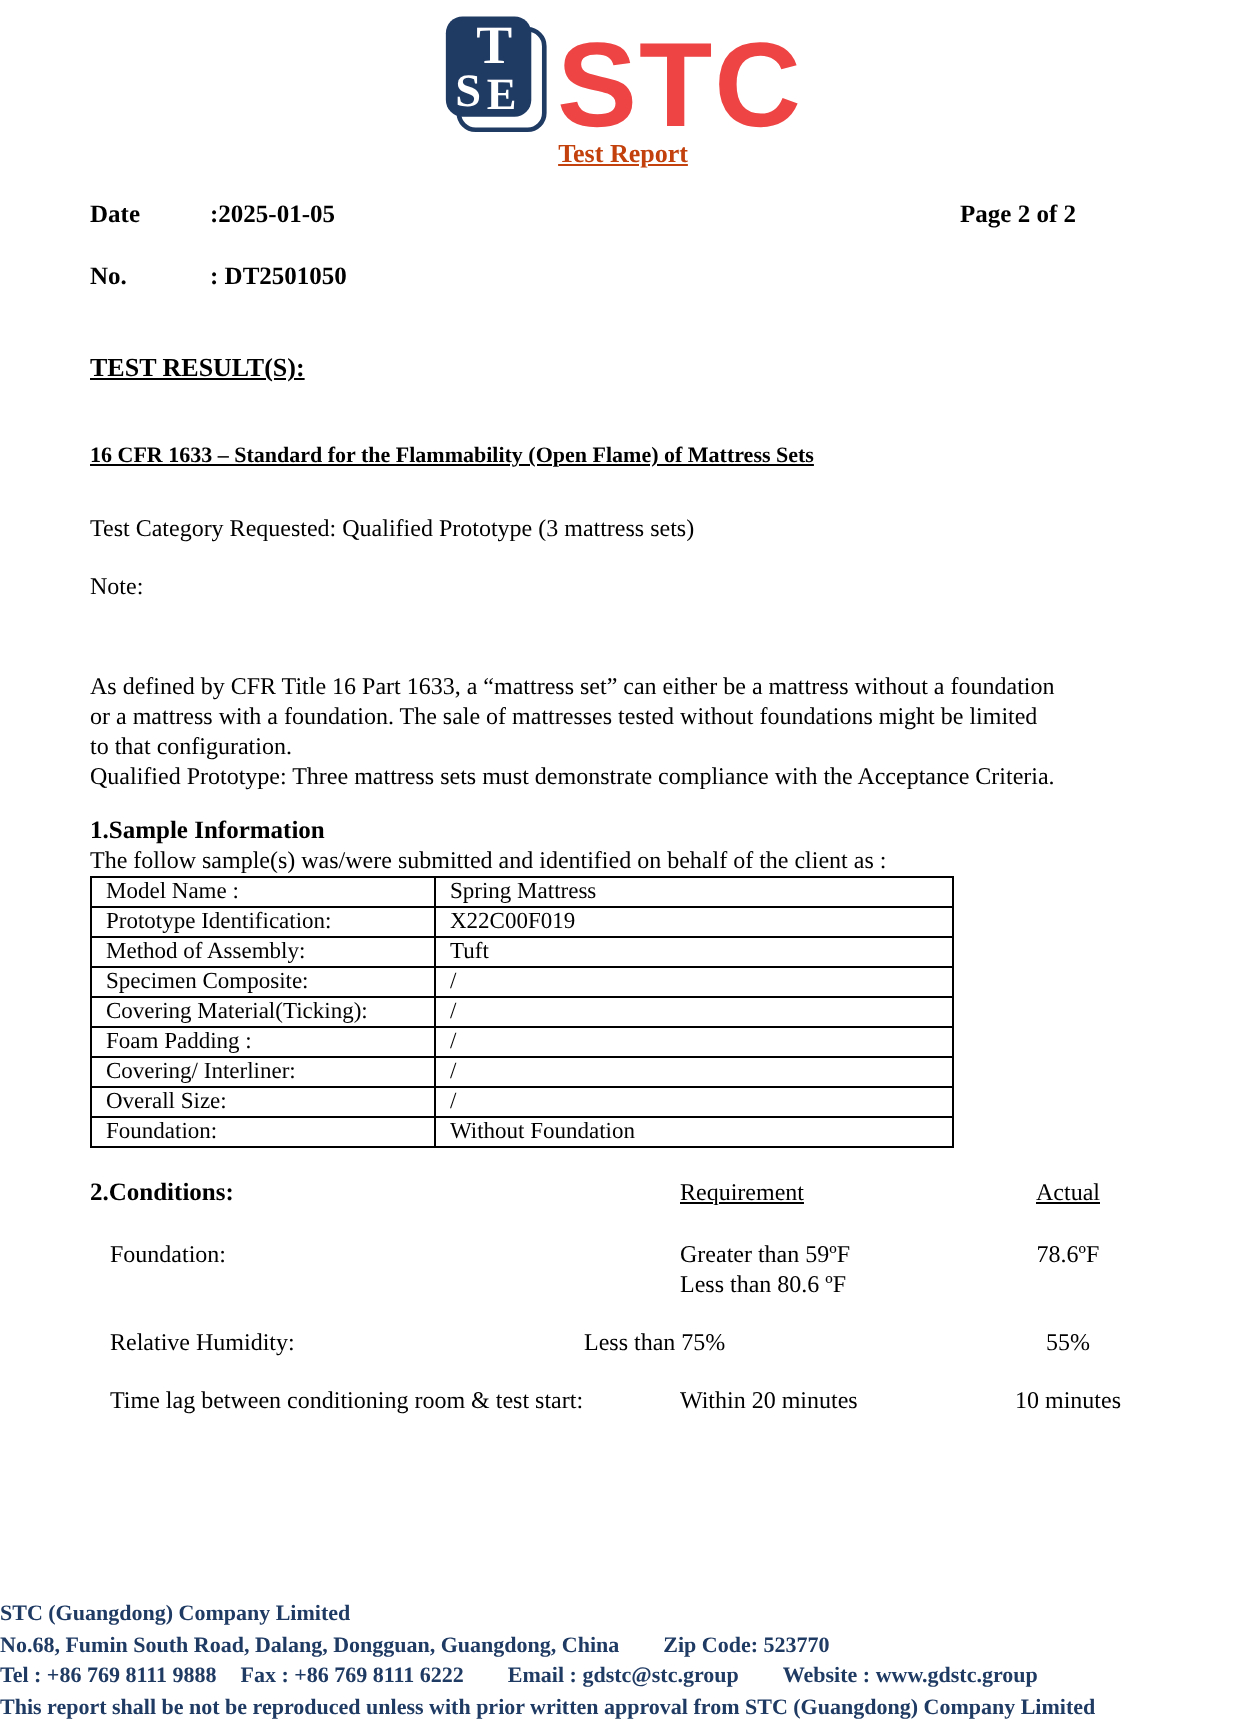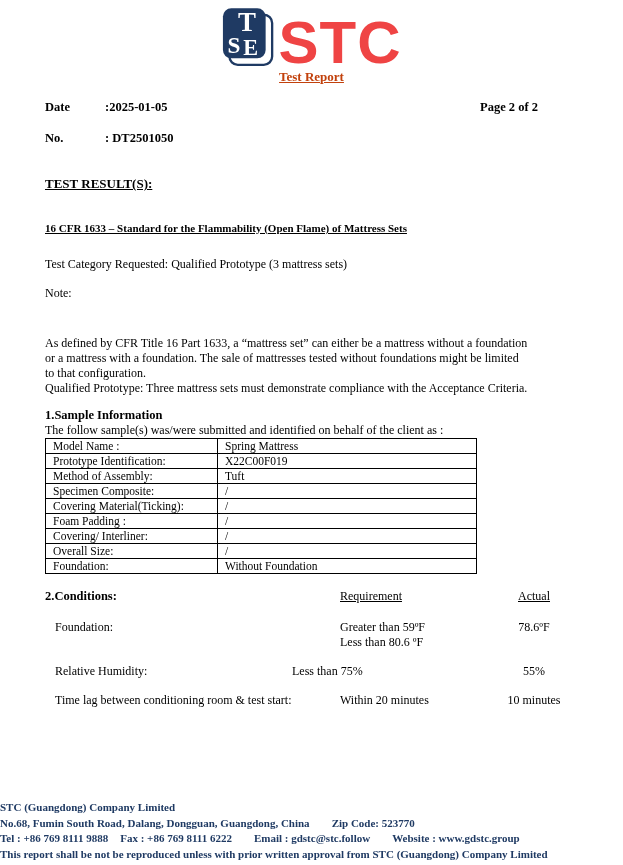--- a/index.html
+++ b/index.html
@@ -201,18 +201,18 @@
       <span class="cond-act">10 minutes</span>
     </div>
   </div>
 
   <div class="footer">
     <div>STC (Guangdong) Company Limited</div>
     <div>
       <span>No.68, Fumin South Road, Dalang, Dongguan, Guangdong, China</span><span class="f-gap">Zip Code: 523770</span>
     </div>
     <div>
-      <span>Tel : +86 769 8111 9888</span><span class="f-gap-sm">Fax : +86 769 8111 6222</span><span class="f-gap">Email : gdstc@stc.follow</span><span class="f-gap">Website : www.gdstc.group</span>
+      <span>Tel : +86 769 8111 9888</span><span class="f-gap-sm">Fax : +86 769 8111 6222</span><span class="f-gap">Email : gdstc@stc.group</span><span class="f-gap">Website : www.gdstc.group</span>
     </div>
     <div>This report shall be not be reproduced unless with prior written approval from STC (Guangdong) Company Limited</div>
   </div>
 
 </div>
 
 </body></html>

